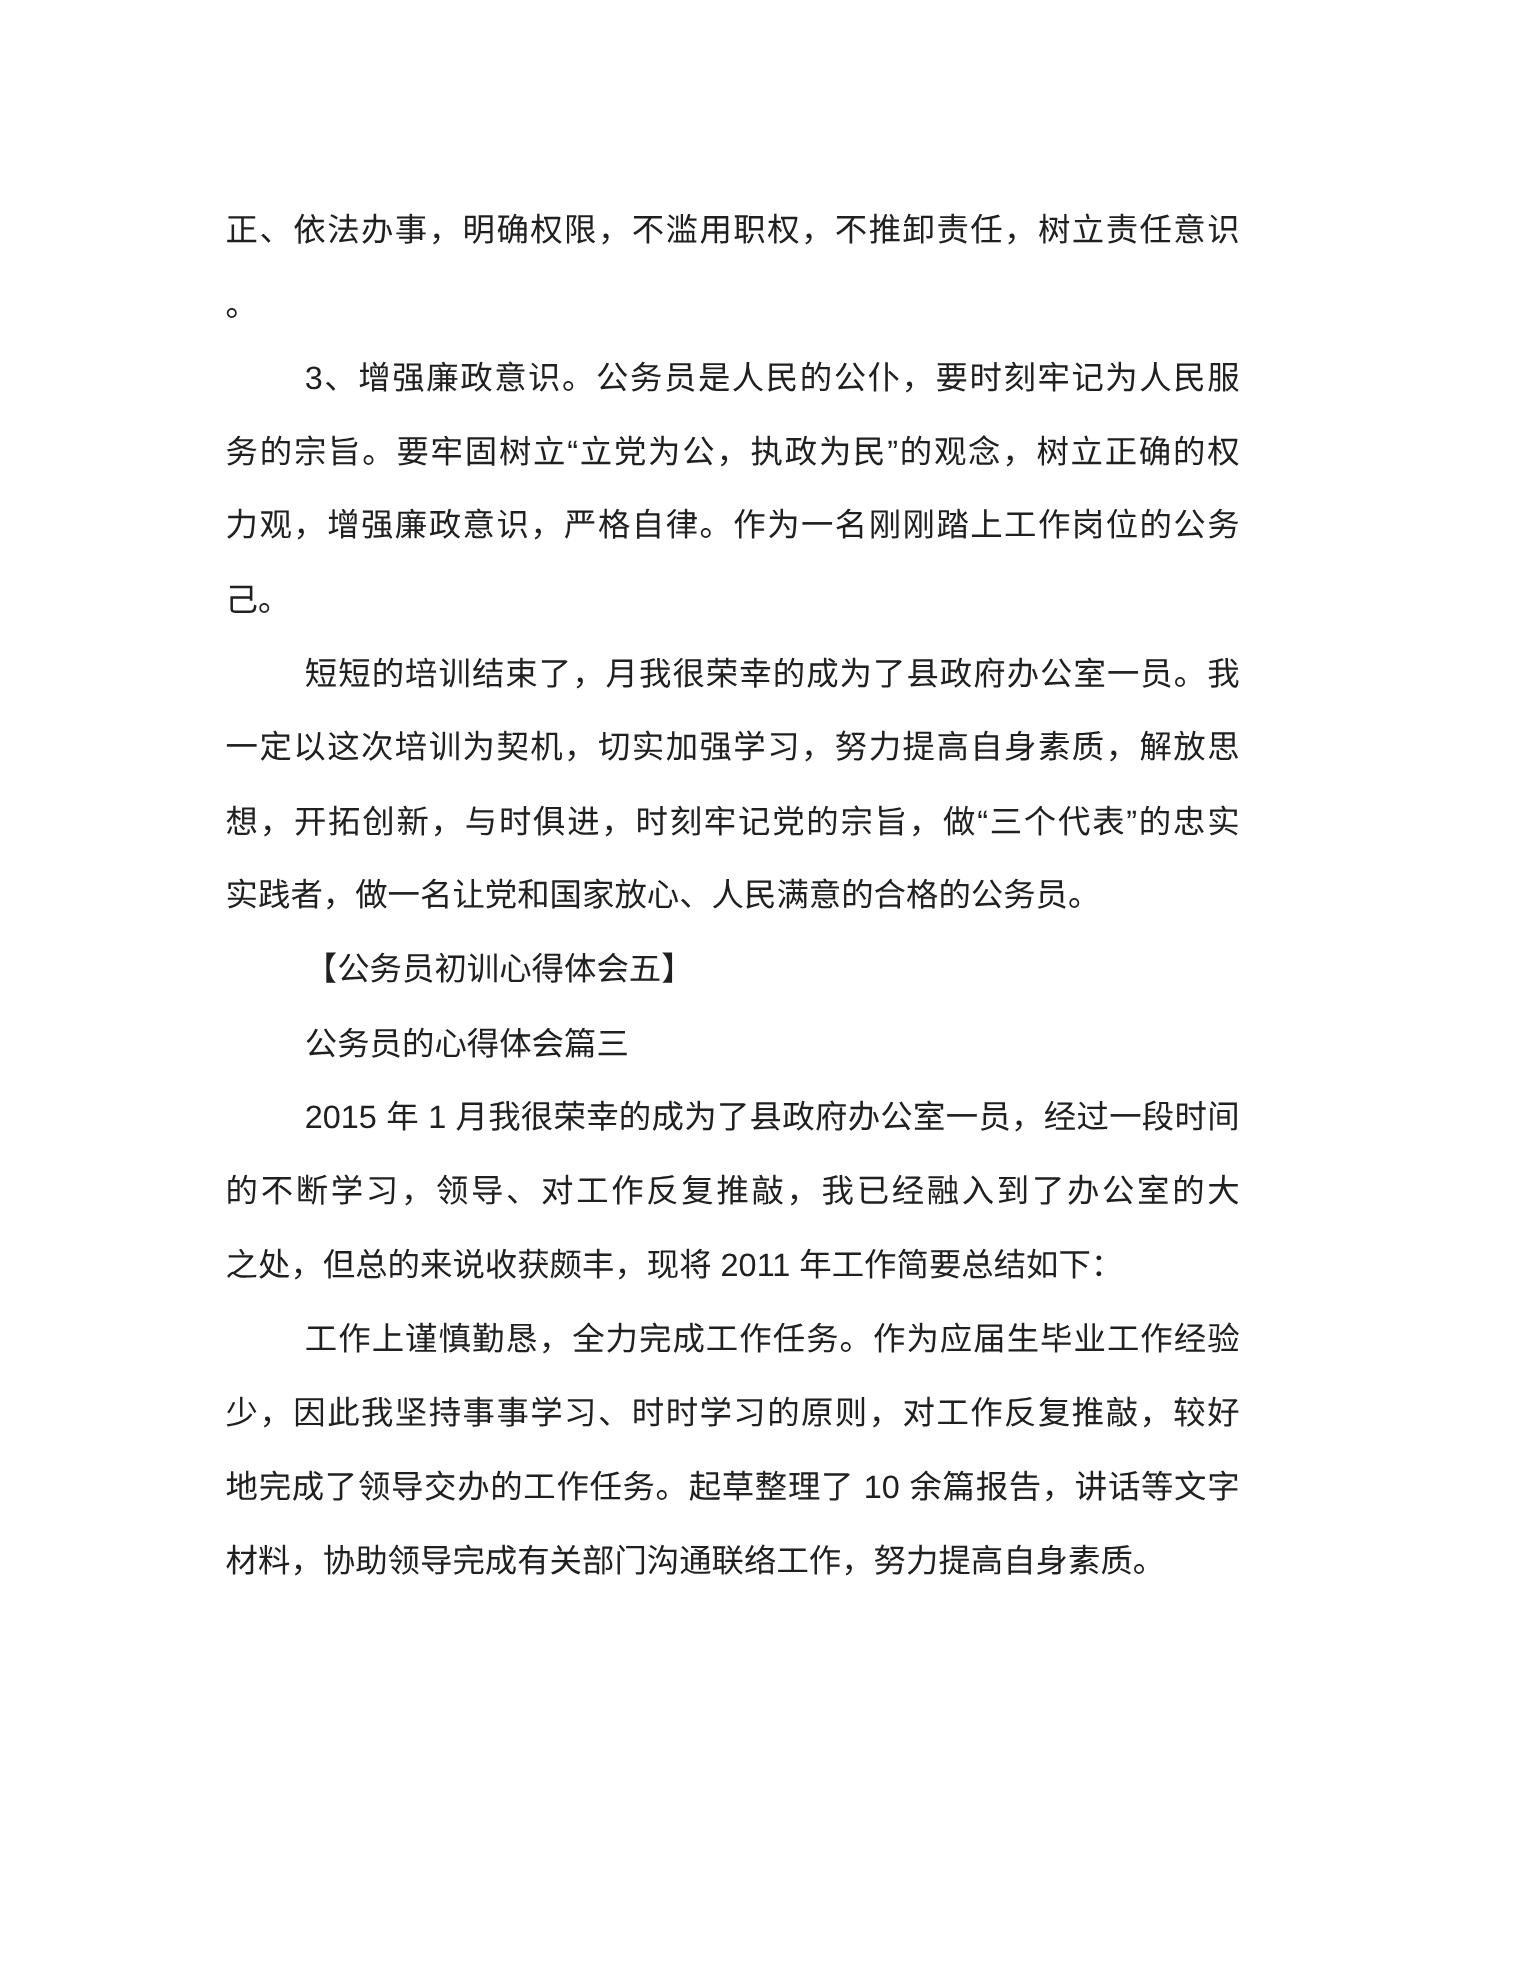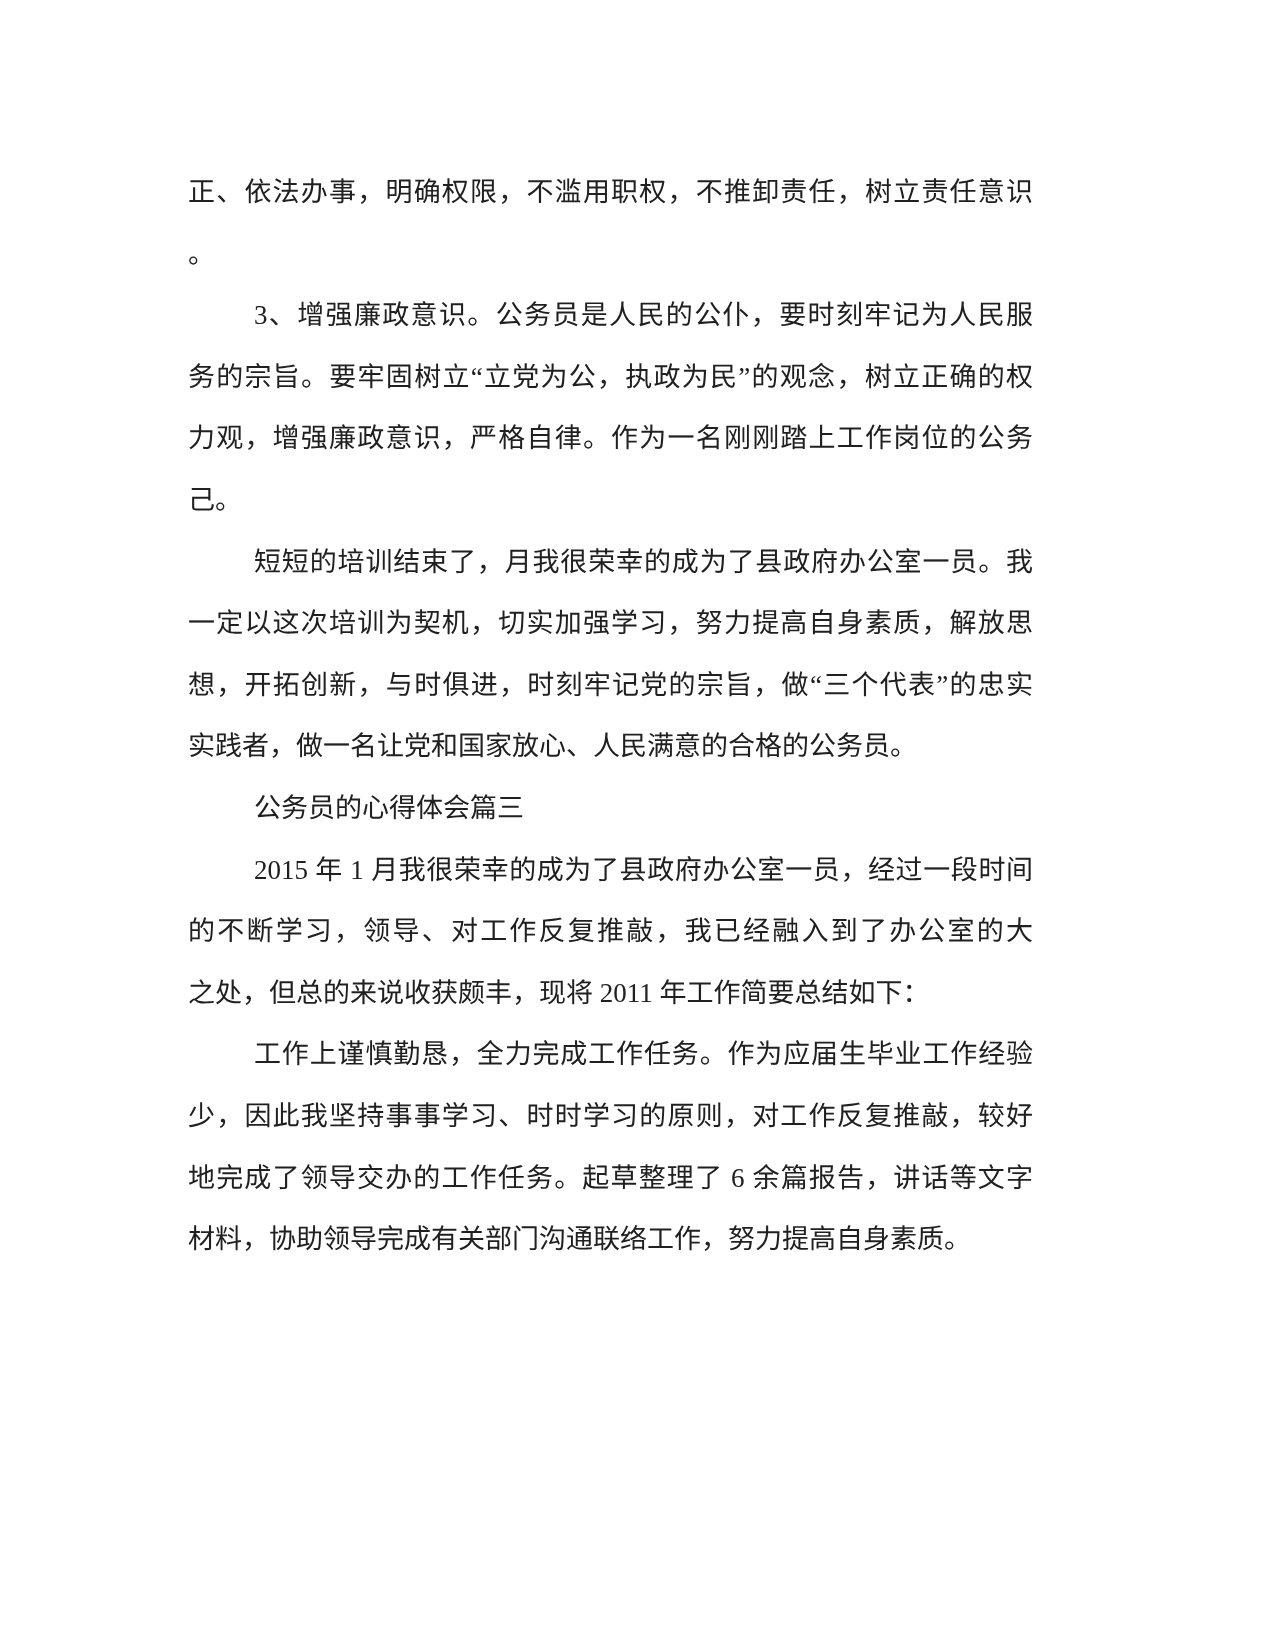--- a/index.html
+++ b/index.html
@@ -6,21 +6,21 @@
     margin: 0;
     padding: 0;
     background: #ffffff;
   }
   .page {
     position: relative;
     width: 1081px;
     height: 1650px;
     background: #ffffff;
     overflow: hidden;
-    font-family: Liberation Serif, serif;
+    font-family: Liberation Sans, sans-serif;
   }
   .content {
     position: absolute;
     left: 188px;
     top: 162px;
     width: 845px;
   }
   .line {
     height: 61.6px;
     line-height: 61.6px;
@@ -49,22 +49,23 @@
       <div class="line stretch">正、依法办事，明确权限，不滥用职权，不推卸责任，树立责任意识</div>
       <div class="line">。</div>
       <div class="line indent stretch">3、增强廉政意识。公务员是人民的公仆，要时刻牢记为人民服</div>
       <div class="line stretch">务的宗旨。要牢固树立“立党为公，执政为民”的观念，树立正确的权</div>
       <div class="line stretch">力观，增强廉政意识，严格自律。作为一名刚刚踏上工作岗位的公务</div>
       <div class="line">己。</div>
       <div class="line indent stretch">短短的培训结束了，月我很荣幸的成为了县政府办公室一员。我</div>
       <div class="line stretch">一定以这次培训为契机，切实加强学习，努力提高自身素质，解放思</div>
       <div class="line stretch">想，开拓创新，与时俱进，时刻牢记党的宗旨，做“三个代表”的忠实</div>
       <div class="line">实践者，做一名让党和国家放心、人民满意的合格的公务员。</div>
+      <div class="line indent">【公务员初训心得体会五】</div>
       <div class="line indent">公务员的心得体会篇三</div>
       <div class="line indent stretch">2015 年 1 月我很荣幸的成为了县政府办公室一员，经过一段时间</div>
       <div class="line stretch">的不断学习，领导、对工作反复推敲，我已经融入到了办公室的大</div>
       <div class="line">之处，但总的来说收获颇丰，现将 2011 年工作简要总结如下：</div>
       <div class="line indent stretch">工作上谨慎勤恳，全力完成工作任务。作为应届生毕业工作经验</div>
       <div class="line stretch">少，因此我坚持事事学习、时时学习的原则，对工作反复推敲，较好</div>
-      <div class="line stretch">地完成了领导交办的工作任务。起草整理了 6 余篇报告，讲话等文字</div>
+      <div class="line stretch">地完成了领导交办的工作任务。起草整理了 10 余篇报告，讲话等文字</div>
       <div class="line">材料，协助领导完成有关部门沟通联络工作，努力提高自身素质。</div>
     </div>
 </div>
 
 </body></html>

